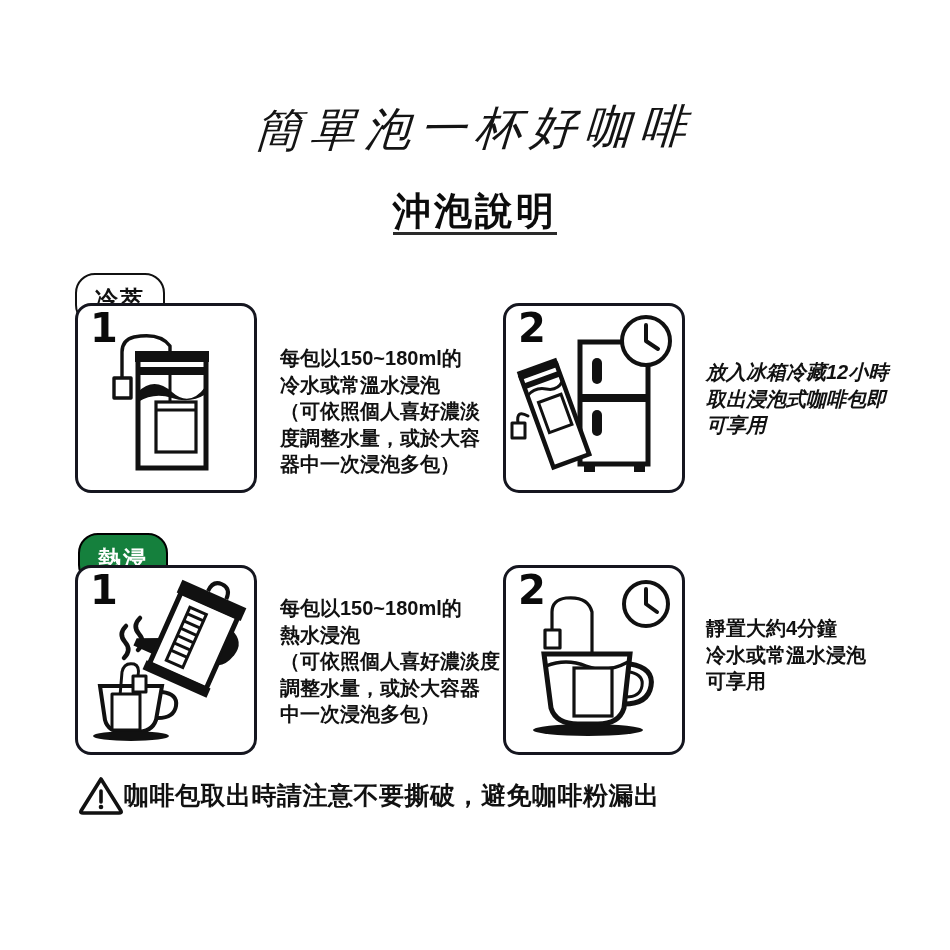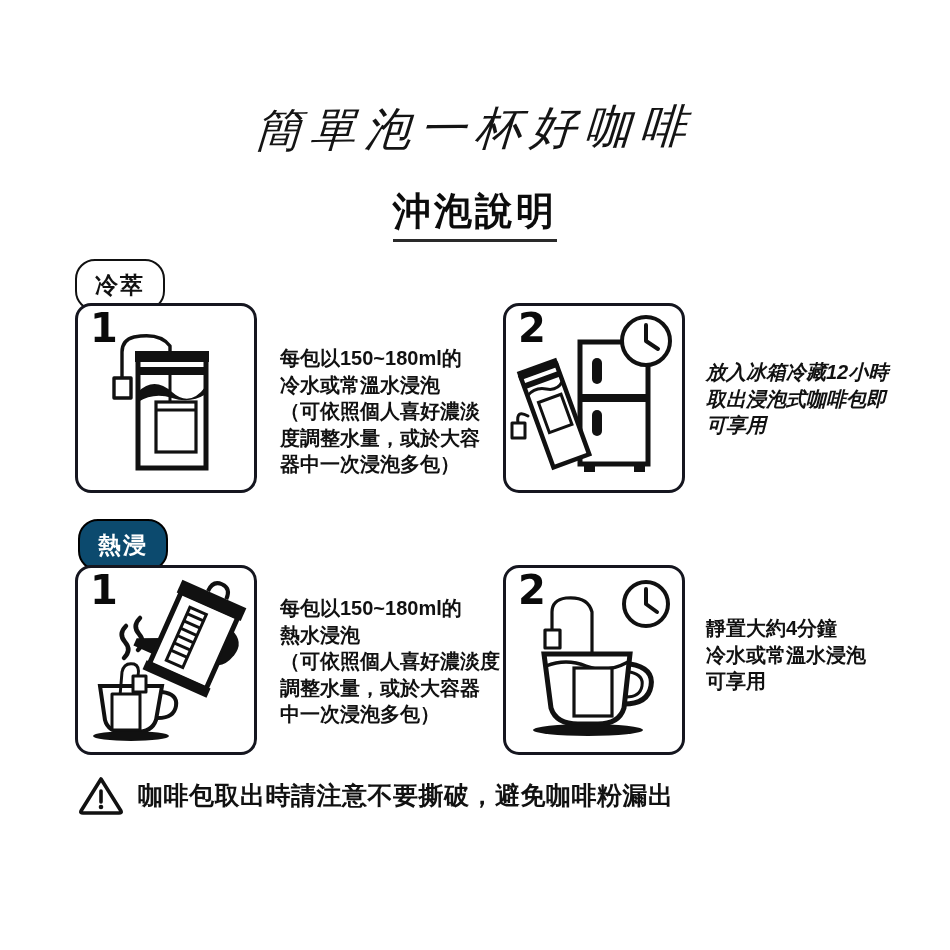--- a/index.html
+++ b/index.html
@@ -41,51 +41,51 @@
     width: 950px;
     text-align: center;
   }
   .subtitle {
     display: inline-block;
     font-size: 38px;
     font-weight: 700;
     letter-spacing: 3px;
     color: #0c0c0c;
     line-height: 1.05;
-    padding-bottom: 7px;
     border-bottom: 3px solid #2a2a2a;
   }
 
   
   .pill {
     position: absolute;
     display: flex;
     align-items: center;
     justify-content: center;
     height: 52px;
     padding: 0 18px;
     border-radius: 20px;
     font-size: 23px;
     font-weight: 700;
     letter-spacing: 2px;
     box-sizing: border-box;
     white-space: nowrap;
+    margin-top: 14px;
   }
   .pill-outline {
     left: 75px;
     top: 259px;
     border: 2.5px solid #111111;
     background: #ffffff;
     color: #111111;
   }
   .pill-filled {
     left: 78px;
     top: 519px;
     border: 2.5px solid #000000;
-    background: #0c4a6e;
+    background: #15803d;
     color: #ffffff;
   }
 
   
   .row {
     position: absolute;
     left: 0;
     width: 950px;
     height: 190px;
   }
@@ -145,21 +145,21 @@
   #step-hot-2 { left: 503px; }
   #step-hot-2 .step-text { left: 203px; top: 50px; }
 
   
   #warning {
     position: absolute;
     left: 78px;
     top: 775px;
     display: flex;
     align-items: center;
-    gap: 14px;
+    gap: 0;
   }
   #warning .warn-text {
     font-size: 25px;
     font-weight: 700;
     letter-spacing: 0.5px;
     color: #111111;
     white-space: nowrap;
   }
 </style>
 </head>

